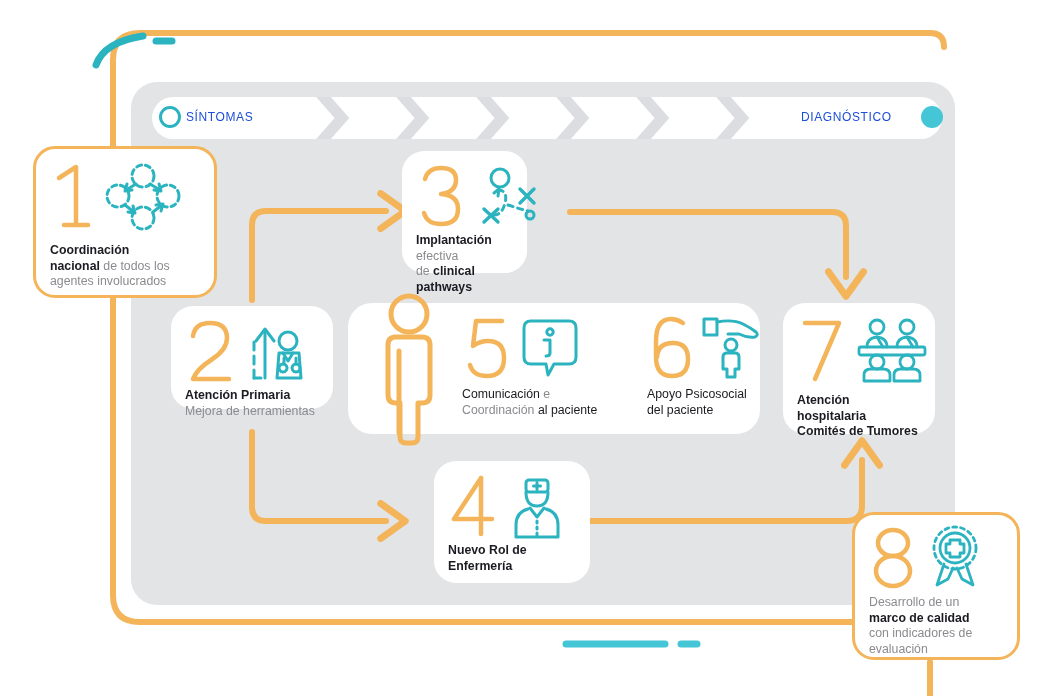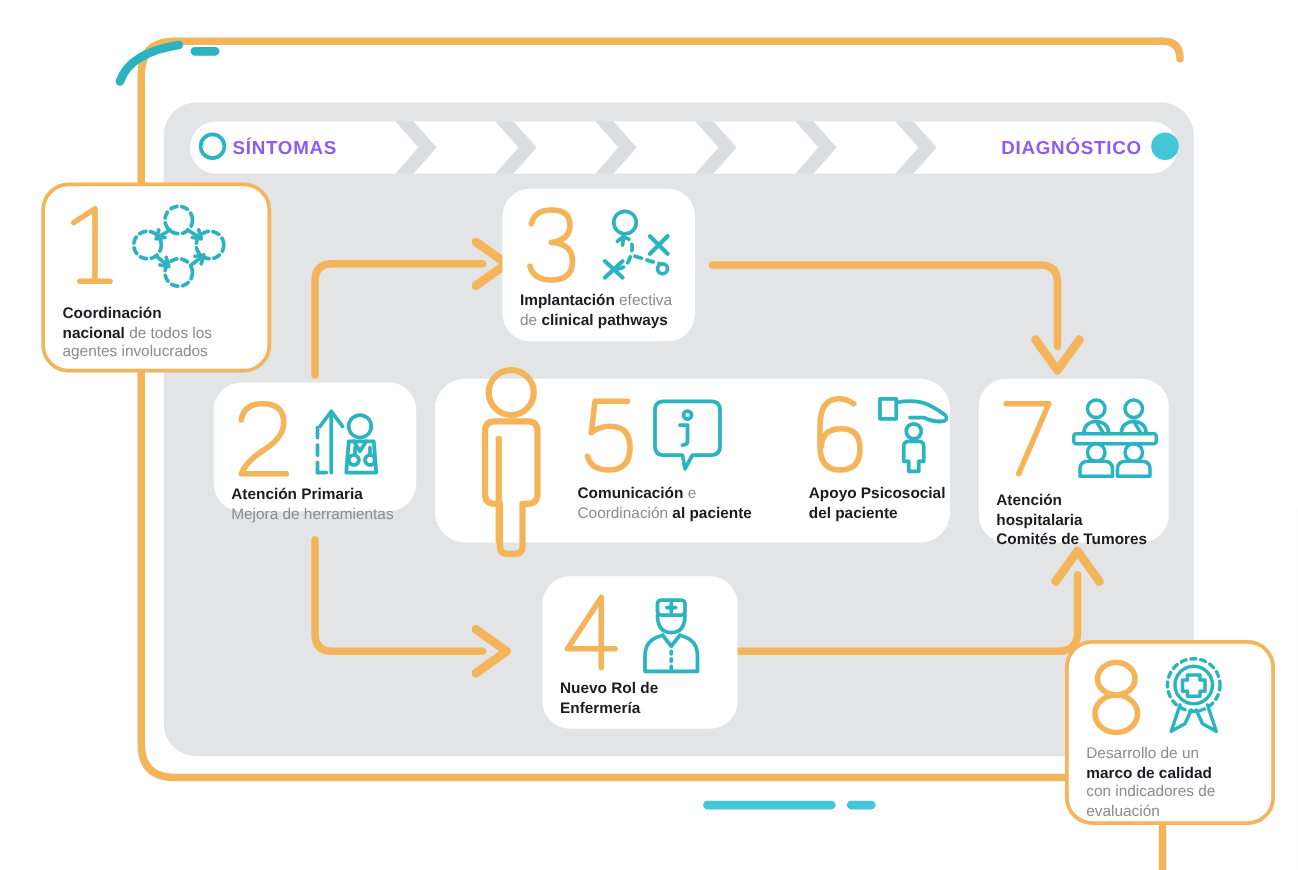--- a/index.html
+++ b/index.html
@@ -7,22 +7,22 @@
   #stage{position:relative;width:1038px;height:696px;background:#fff;}
 
   
   .gray-panel{position:absolute;left:131px;top:82px;width:824px;height:523px;
       background:#e3e4e6;border-radius:26px;}
 
   
   .stage-bar{position:absolute;left:152px;top:97px;width:790px;height:42px;}
   .stage-bar svg{display:block;}
 
-  .stage-label{position:absolute;font-weight:bold;font-size:15px;letter-spacing:.6px;
-      color:#8b5cf6;top:110px;}
+  .stage-label{position:absolute;font-weight:normal;font-size:12px;letter-spacing:.6px;
+      color:#1d4ed8;top:110px;}
   .stage-label.left{left:186px;}
   .stage-label.right{left:801px;}
 
   .stage-dot{position:absolute;top:106px;width:22px;height:22px;border-radius:50%;}
   .stage-dot.hollow{left:159px;border:3.5px solid #2bb3c0;box-sizing:border-box;background:#fff;}
   .stage-dot.solid{left:921px;background:#45c6d6;}
 
   
   .layer{position:absolute;left:0;top:0;width:1038px;height:696px;pointer-events:none;}
 
@@ -32,32 +32,32 @@
 
   .card-row{display:flex;align-items:flex-start;gap:6px;padding:10px 14px 0 14px;height:84px;}
   .numsvg{flex:0 0 auto;}
   .icon-holder{flex:0 0 auto;margin-top:4px;}
   .cap{padding:0 14px 10px 14px;font-size:12.3px;line-height:15.5px;color:#8b8b90;}
   .cap b{color:#1b1b22;font-weight:bold;}
 
   
   #card1{left:33px;  top:146px; width:184px; height:152px;}
   #card2{left:171px; top:306px; width:162px; height:103px;}
-  #card3{left:402px; top:151px; width:154px; height:122px;}
+  #card3{left:402px; top:151px; width:125px; height:122px;}
   #card4{left:402px; top:461px; width:156px; height:122px;margin-left:32px;}
   #card-middle{left:348px;top:303px;width:412px;height:131px;background:#fff;border-radius:24px;position:absolute;}
   #card7{left:783px; top:303px; width:152px; height:131px;}
   #card8{left:852px; top:512px; width:168px; height:148px;}
   #patient-fig{position:absolute;left:372px;top:291px;}
 
   #block5{position:absolute;left:462px;top:313px;width:155px;}
   #block6{position:absolute;left:625px;top:313px;width:130px;margin-left:22px;}
   .mini-row{display:flex;align-items:flex-start;gap:4px;height:72px;}
   .mini-cap{font-size:12.3px;line-height:15.5px;color:#8b8b90;margin-top:2px;}
-  .mini-cap b{color:#1b1b22;font-weight:bold;}
+  .mini-cap b{color:#1b1b22;font-weight:normal;}
 </style>
 </head>
 <body>
 
 <div id="stage">
 
   <svg class="layer" viewBox="0 0 1038 696">
 
     <path d="M 930 33 L 140 33 Q 113 33 113 60 L 113 595 Q 113 622 140 622 L 918 622" fill="none" stroke="#f4b459" stroke-width="6" stroke-linecap="round"></path>
 

